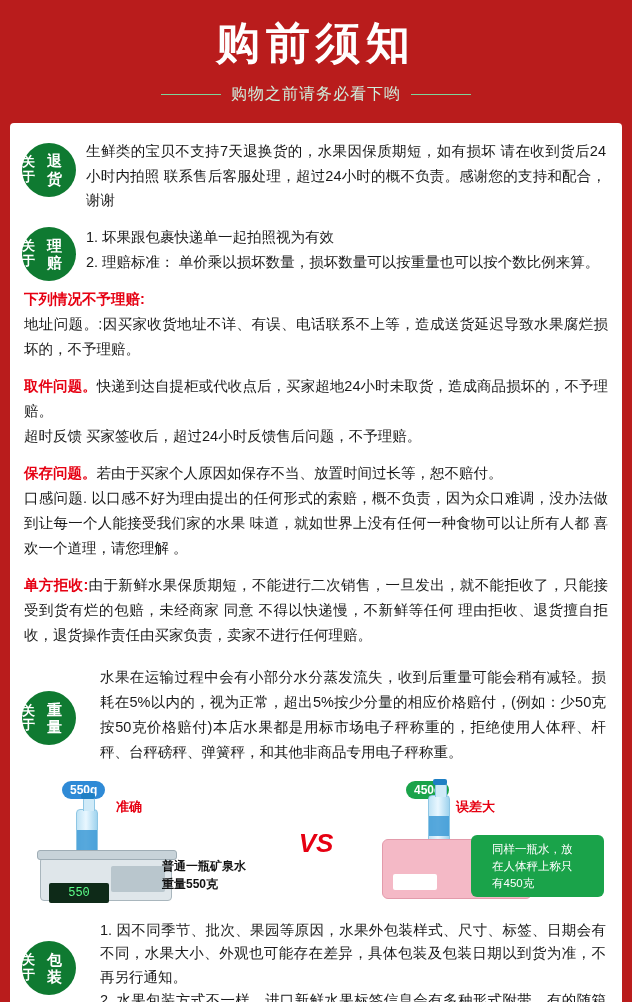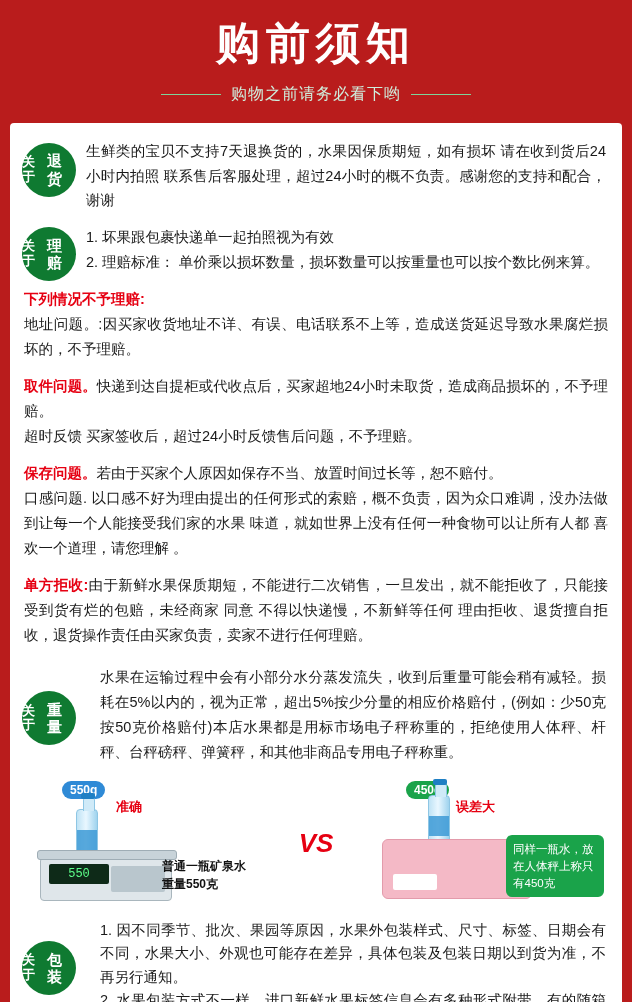--- a/index.html
+++ b/index.html
@@ -168,21 +168,21 @@
   .scale-e .plate {
     position: absolute;
     top: -8px; left: -4px;
     width: 140px; height: 10px;
     background: #c8d3d9;
     border: 1px solid #9fadb5;
     border-radius: 3px;
   }
   .scale-e .disp {
     position: absolute;
-    left: 8px; top: 6px;
+    left: 8px; top: 25px;
     width: 60px; height: 20px;
     background: #0e2a18;
     border-radius: 2px;
     color: #5dff8a;
     font-family: "Liberation Mono", monospace;
     font-size: 12px;
     text-align: center;
     line-height: 20px;
   }
   .scale-e .keys {
@@ -204,27 +204,27 @@
   .scale-b .disp {
     position: absolute;
     left: 10px; bottom: 8px;
     width: 44px; height: 16px;
     background: #ffffff;
     border-radius: 2px;
   }
   .callout {
     position: absolute;
     right: 4px; bottom: 8px;
-    width: 98px;
+    width: 133px;
     background: #1aa34a;
     color: #fff;
     font-size: 11.5px;
     line-height: 1.45;
     border-radius: 6px;
-    padding: 6px 7px;
+    padding: 6px 21px;
   }
   .callout-left {
     position: absolute;
     right: 6px; bottom: 12px;
     width: 92px;
     color: #111;
     font-size: 12px;
     line-height: 1.5;
     font-weight: bold;
   }

